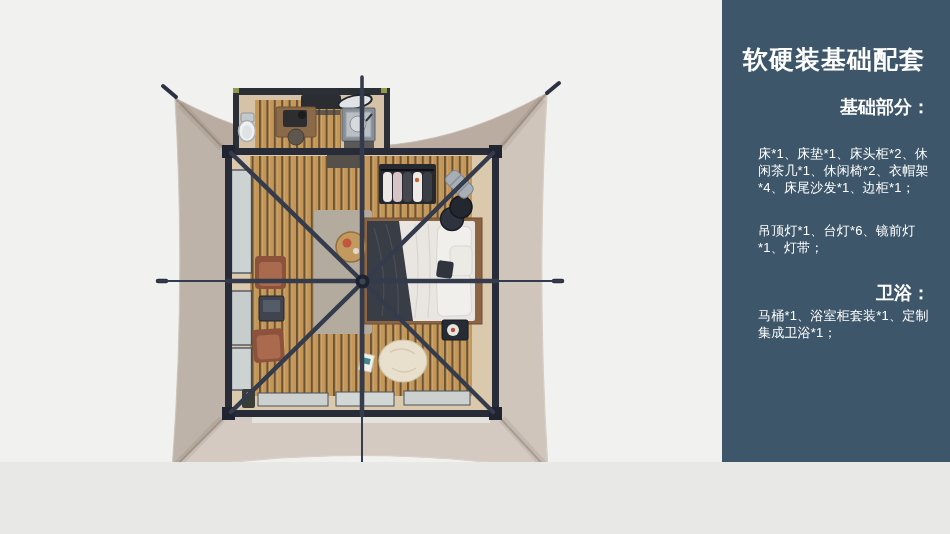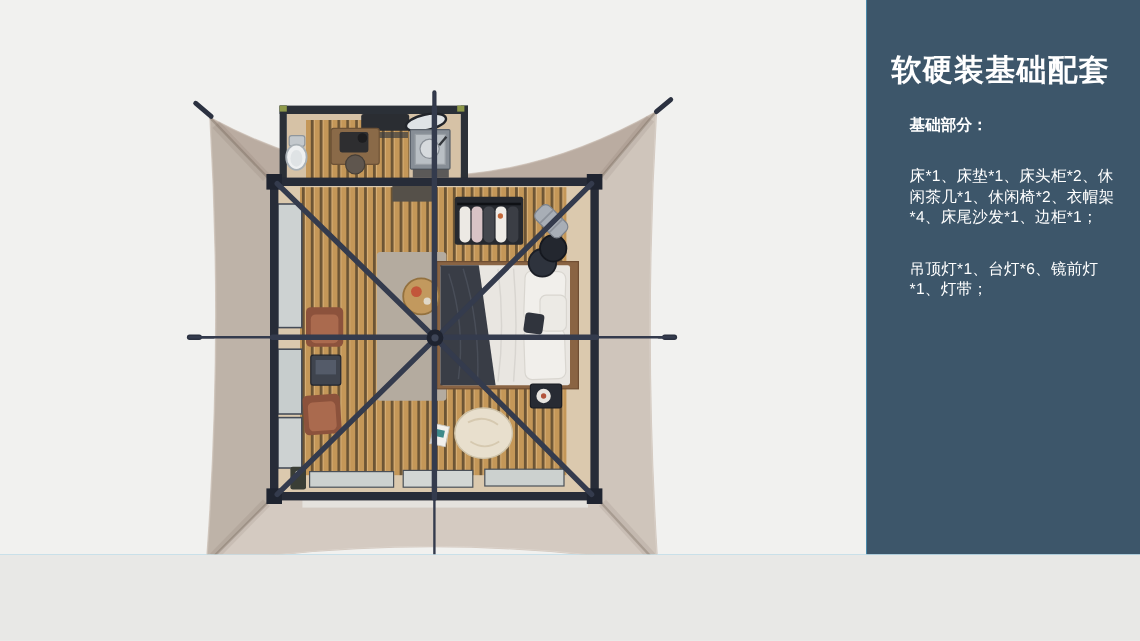--- a/index.html
+++ b/index.html
@@ -1,25 +1,25 @@
 <!DOCTYPE html>
 <html><head>
 <meta charset="utf-8">
 <style>
   html,body{margin:0;padding:0;background:#e8e8e6;}
-  .stage{position:relative;width:950px;height:462px;overflow:hidden;background:#0ea5e9;
+  .stage{position:relative;width:950px;height:462px;overflow:hidden;background:#5eead4;
          font-family:"Liberation Sans", sans-serif;display:flex;}
   .scene{position:relative;width:722px;height:534px;flex:0 0 722px;}
   .scene svg{display:block;}
   .panel{flex:1;background:#3d566a;color:#fff;box-sizing:border-box;
          padding:44px 20px 0 36px;}
   .panel h1{margin:0 0 22px -15px;font-size:25px;line-height:1.2;font-weight:bold;
             letter-spacing:1px;white-space:nowrap;}
   .sec{margin:0 0 26px 0;}
-  .sec h3{margin:0 0 3px 0;font-size:13px;font-weight:bold;line-height:1.25;}
+  .sec h3{margin:0 0 3px 0;font-size:18px;font-weight:bold;line-height:1.25;text-align:right;}
   .sec p{margin:0;font-size:13px;line-height:17px;letter-spacing:.2px;}
 </style>
 </head>
 <body>
 
 <div class="stage">
 
   <div class="scene">
   <svg viewBox="0 0 722 534" width="722" height="534" xmlns="http://www.w3.org/2000/svg">
     <defs>
@@ -246,16 +246,20 @@
     </div>
 
     <div class="sec">
       <p>床*1、床垫*1、床头柜*2、休闲茶几*1、休闲椅*2、衣帽架*4、床尾沙发*1、边柜*1；</p>
     </div>
 
     <div class="sec">
       <p>吊顶灯*1、台灯*6、镜前灯*1、灯带；</p>
     </div>
 
+    <div class="sec">
+      <h3>卫浴：</h3>
+      <p>马桶*1、浴室柜套装*1、定制集成卫浴*1；</p>
+    </div>
 
   </aside>
 
 </div>
 
 </body></html>

